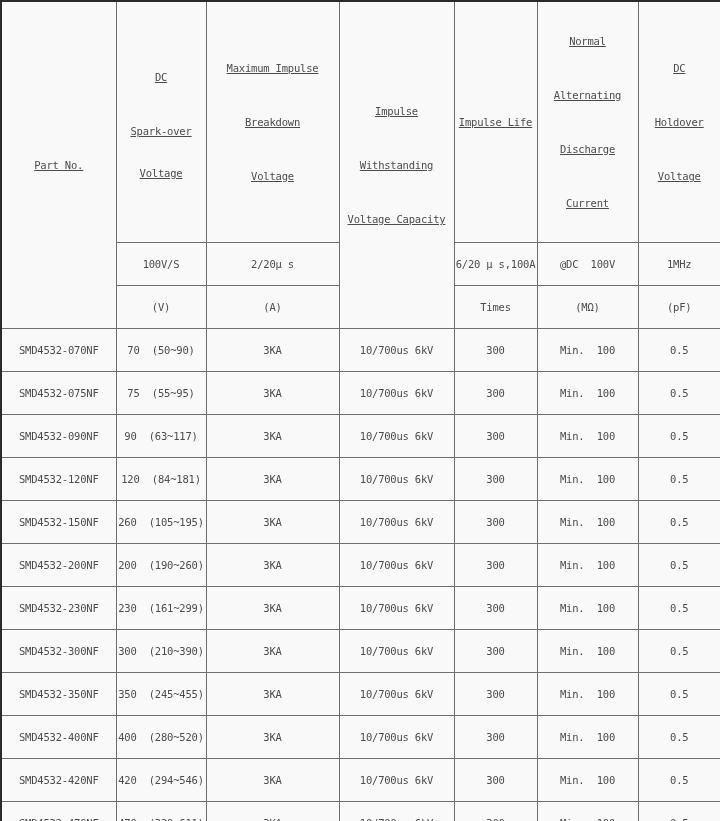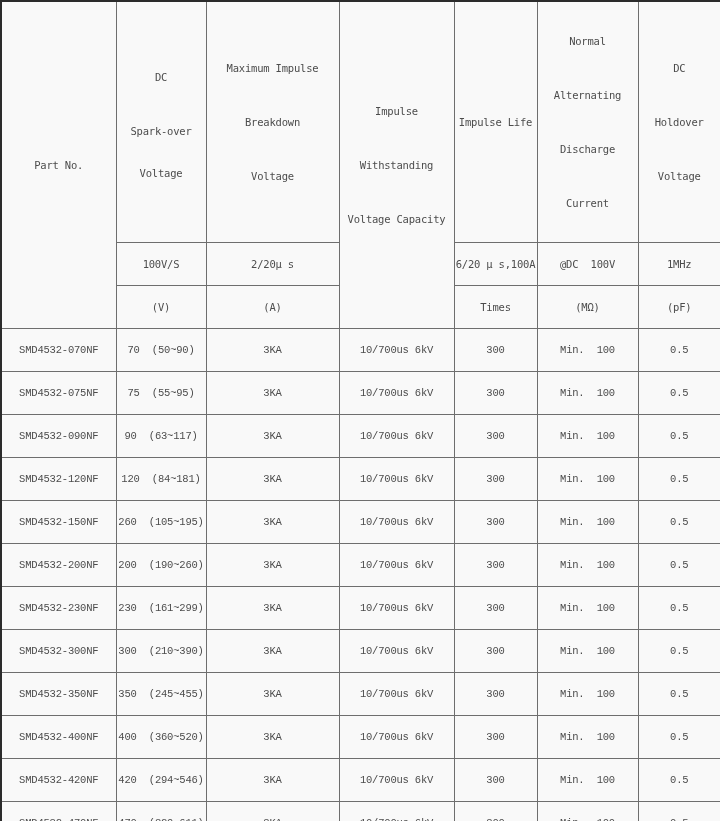--- a/index.html
+++ b/index.html
@@ -26,22 +26,22 @@
     font-weight: normal;
     text-align: center;
     vertical-align: middle;
     padding: 0;
     white-space: pre;
     overflow: hidden;
   }
   tr.hr1 { height: 133px; }
   tr.hr2 { height: 43px; }
   tr.hr3 { height: 43px; }
-  tbody tr { height: 43px; font-family: Liberation Mono, monospace; }
-  .hline { line-height: 30px; }
+  tbody tr { height: 43px; }
+  .hline { line-height: 30px; text-decoration: underline; }
   
   th.spark-head .hline { line-height: 18px; }
   th.spark-head .hline:first-child { line-height: 30px; margin-bottom: 6px; }
 </style>
 </head>
 <body>
 
 <table class="spec-table">
   <colgroup>
     <col style="width:115px">
@@ -179,21 +179,21 @@
         <td>SMD4532-350NF</td>
         <td>350  (245~455)</td>
         <td>3KA</td>
         <td>10/700us 6kV</td>
         <td>300</td>
         <td>Min.  100</td>
         <td>0.5</td>
       </tr>
       <tr>
         <td>SMD4532-400NF</td>
-        <td>400  (360~520)</td>
+        <td>400  (280~520)</td>
         <td>3KA</td>
         <td>10/700us 6kV</td>
         <td>300</td>
         <td>Min.  100</td>
         <td>0.5</td>
       </tr>
       <tr>
         <td>SMD4532-420NF</td>
         <td>420  (294~546)</td>
         <td>3KA</td>

